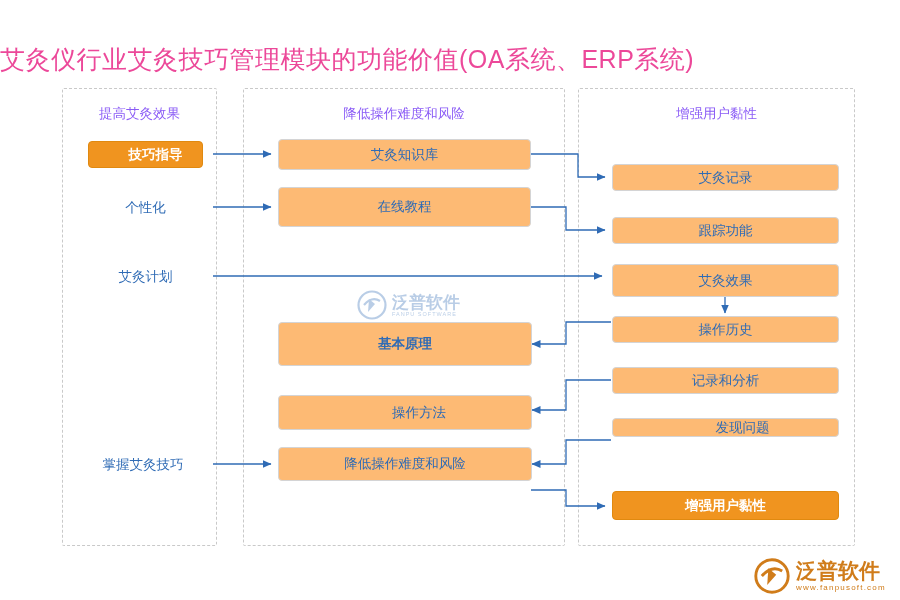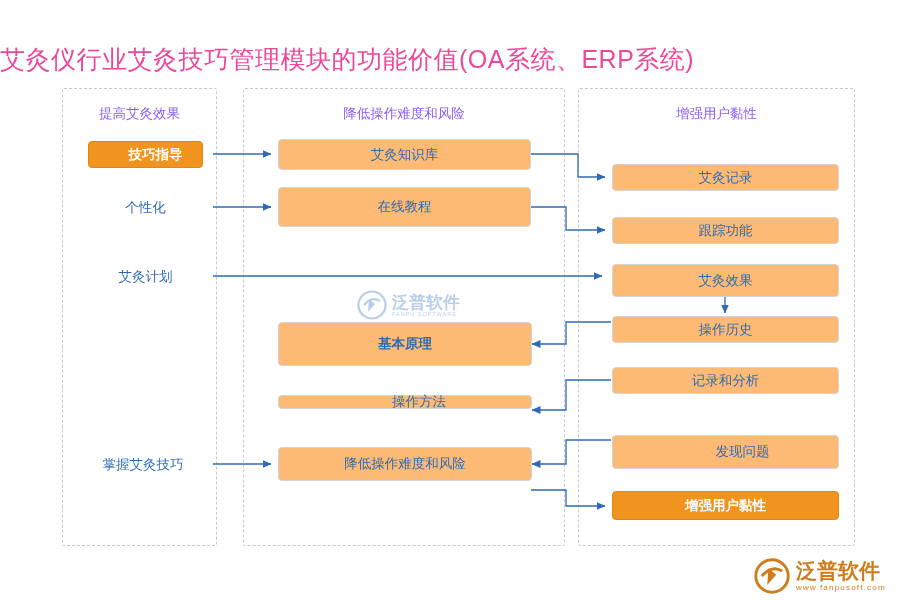--- a/index.html
+++ b/index.html
@@ -180,29 +180,29 @@
 </svg>
 
 <div class="node orange" style="left:88px; top:141px; width:115px; height:27px;padding-left:20px;">技巧指导</div>
 <div class="plain-label" style="left:88px; top:194px; width:115px; height:27px;">个性化</div>
 <div class="plain-label" style="left:88px; top:263px; width:115px; height:27px;">艾灸计划</div>
 <div class="plain-label" style="left:78px; top:451px; width:130px; height:27px;">掌握艾灸技巧</div>
 
 <div class="node" style="left:278px; top:139px; width:253px; height:31px;">艾灸知识库</div>
 <div class="node" style="left:278px; top:187px; width:253px; height:40px;">在线教程</div>
 <div class="node" style="left:278px; top:322px; width:254px; height:44px;font-weight:bold;">基本原理</div>
-<div class="node" style="left:278px; top:395px; width:254px; height:14px;padding-left:28px;">操作方法</div>
+<div class="node" style="left:278px; top:395px; width:254px; height:35px;padding-left:28px;">操作方法</div>
 <div class="node" style="left:278px; top:447px; width:254px; height:34px;">降低操作难度和风险</div>
 
 <div class="node" style="left:612px; top:164px; width:227px; height:27px;">艾灸记录</div>
 <div class="node" style="left:612px; top:217px; width:227px; height:27px;">跟踪功能</div>
 <div class="node" style="left:612px; top:264px; width:227px; height:33px;">艾灸效果</div>
 <div class="node" style="left:612px; top:316px; width:227px; height:27px;">操作历史</div>
 <div class="node" style="left:612px; top:367px; width:227px; height:27px;">记录和分析</div>
-<div class="node" style="left:612px; top:435px; width:227px; height:34px;padding-left:34px;">发现问题</div>
+<div class="node" style="left:612px; top:418px; width:227px; height:19px;padding-left:34px;">发现问题</div>
 <div class="node orange" style="left:612px; top:491px; width:227px; height:29px;">增强用户黏性</div>
 
 <div id="watermark-center">
   <svg width="30" height="30" viewBox="0 0 30 30">
     <circle cx="15" cy="15" r="13.5" fill="none" stroke="#2f6bb5" stroke-width="2.2"></circle>
     <path d="M7,15 q8,-9 16,-4" fill="none" stroke="#2f6bb5" stroke-width="2.2"></path>
     <path d="M12,9 l6,5 -7,8 z" fill="#2f6bb5"></path>
   </svg>
   <div>
     <div class="wm-text">泛普软件</div>

